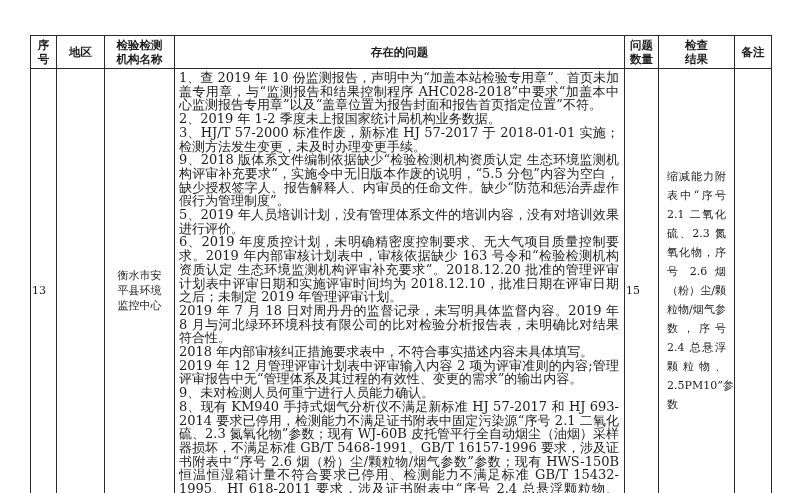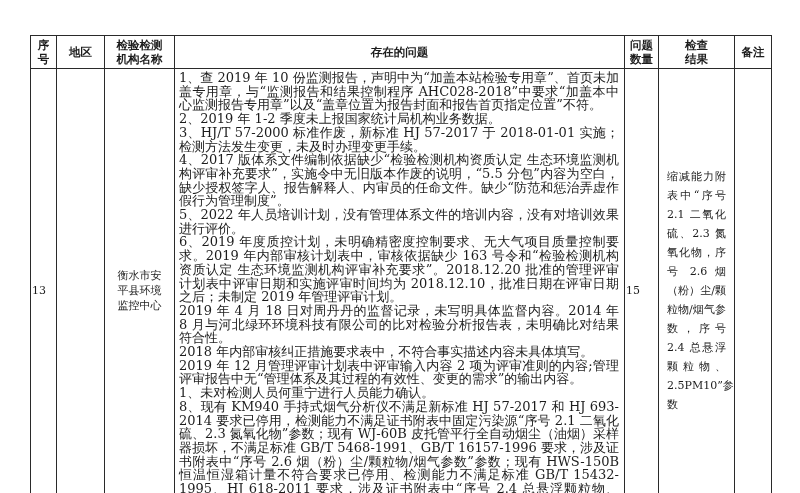--- a/index.html
+++ b/index.html
@@ -68,27 +68,27 @@
     <th>备注</th>
   </tr>
   <tr>
     <td class="cell-center">13</td>
     <td class="cell-center"></td>
     <td class="cell-agency">衡水市安平县环境监控中心</td>
     <td class="cell-problems">
           <p>1、查 2019 年 10 份监测报告，声明中为“加盖本站检验专用章”、首页未加盖专用章，与“监测报告和结果控制程序 AHC028-2018”中要求“加盖本中心监测报告专用章”以及“盖章位置为报告封面和报告首页指定位置”不符。</p>
           <p>2、2019 年 1-2 季度未上报国家统计局机构业务数据。</p>
           <p>3、HJ/T 57-2000 标准作废，新标准 HJ 57-2017 于 2018-01-01 实施；检测方法发生变更，未及时办理变更手续。</p>
-          <p>4、2017 版体系文件编制依据缺少“检验检测机构资质认定 生态环境监测机构评审补充要求”，实施令中无旧版本作废的说明，“5.5 分包”内容为空白，缺少授权签字人、报告解释人、内审员的任命文件。缺少“防范和惩治弄虚作假行为管理制度”。</p>
-          <p>5、2022 年人员培训计划，没有管理体系文件的培训内容，没有对培训效果进行评价。</p>
+          <p>9、2018 版体系文件编制依据缺少“检验检测机构资质认定 生态环境监测机构评审补充要求”，实施令中无旧版本作废的说明，“5.5 分包”内容为空白，缺少授权签字人、报告解释人、内审员的任命文件。缺少“防范和惩治弄虚作假行为管理制度”。</p>
+          <p>5、2019 年人员培训计划，没有管理体系文件的培训内容，没有对培训效果进行评价。</p>
           <p>6、2019 年度质控计划，未明确精密度控制要求、无大气项目质量控制要求。2019 年内部审核计划表中，审核依据缺少 163 号令和“检验检测机构资质认定 生态环境监测机构评审补充要求”。2018.12.20 批准的管理评审计划表中评审日期和实施评审时间均为 2018.12.10，批准日期在评审日期之后；未制定 2019 年管理评审计划。</p>
-          <p>2019 年 4 月 18 日对周丹丹的监督记录，未写明具体监督内容。2014 年 8 月与河北绿环环境科技有限公司的比对检验分析报告表，未明确比对结果符合性。</p>
+          <p>2019 年 7 月 18 日对周丹丹的监督记录，未写明具体监督内容。2019 年 8 月与河北绿环环境科技有限公司的比对检验分析报告表，未明确比对结果符合性。</p>
           <p>2018 年内部审核纠正措施要求表中，不符合事实描述内容未具体填写。</p>
           <p>2019 年 12 月管理评审计划表中评审输入内容 2 项为评审准则的内容;管理评审报告中无“管理体系及其过程的有效性、变更的需求”的输出内容。</p>
-          <p>1、未对检测人员何重宁进行人员能力确认。</p>
+          <p>9、未对检测人员何重宁进行人员能力确认。</p>
           <p>8、现有 KM940 手持式烟气分析仪不满足新标准 HJ 57-2017 和 HJ 693-2014 要求已停用，检测能力不满足证书附表中固定污染源“序号 2.1 二氧化硫、2.3 氮氧化物”参数；现有 WJ-60B 皮托管平行全自动烟尘（油烟）采样器损坏，不满足标准 GB/T 5468-1991、GB/T 16157-1996 要求，涉及证书附表中“序号 2.6 烟（粉）尘/颗粒物/烟气参数”参数；现有 HWS-150B 恒温恒湿箱计量不符合要求已停用、检测能力不满足标准 GB/T 15432-1995、HJ 618-2011 要求，涉及证书附表中“序号 2.4 总悬浮颗粒物、2.5PM10”参数。</p>
         </td>
     <td class="cell-center">15</td>
     <td class="cell-result">缩减能力附表中“序号 2.1 二氧化硫、2.3 氮氧化物，序号 2.6 烟（粉）尘/颗粒物/烟气参数，序号 2.4 总悬浮颗粒物、2.5PM10”参数</td>
     <td class="cell-center"></td>
   </tr>
 </tbody>
   </table>
 
 </body></html>

